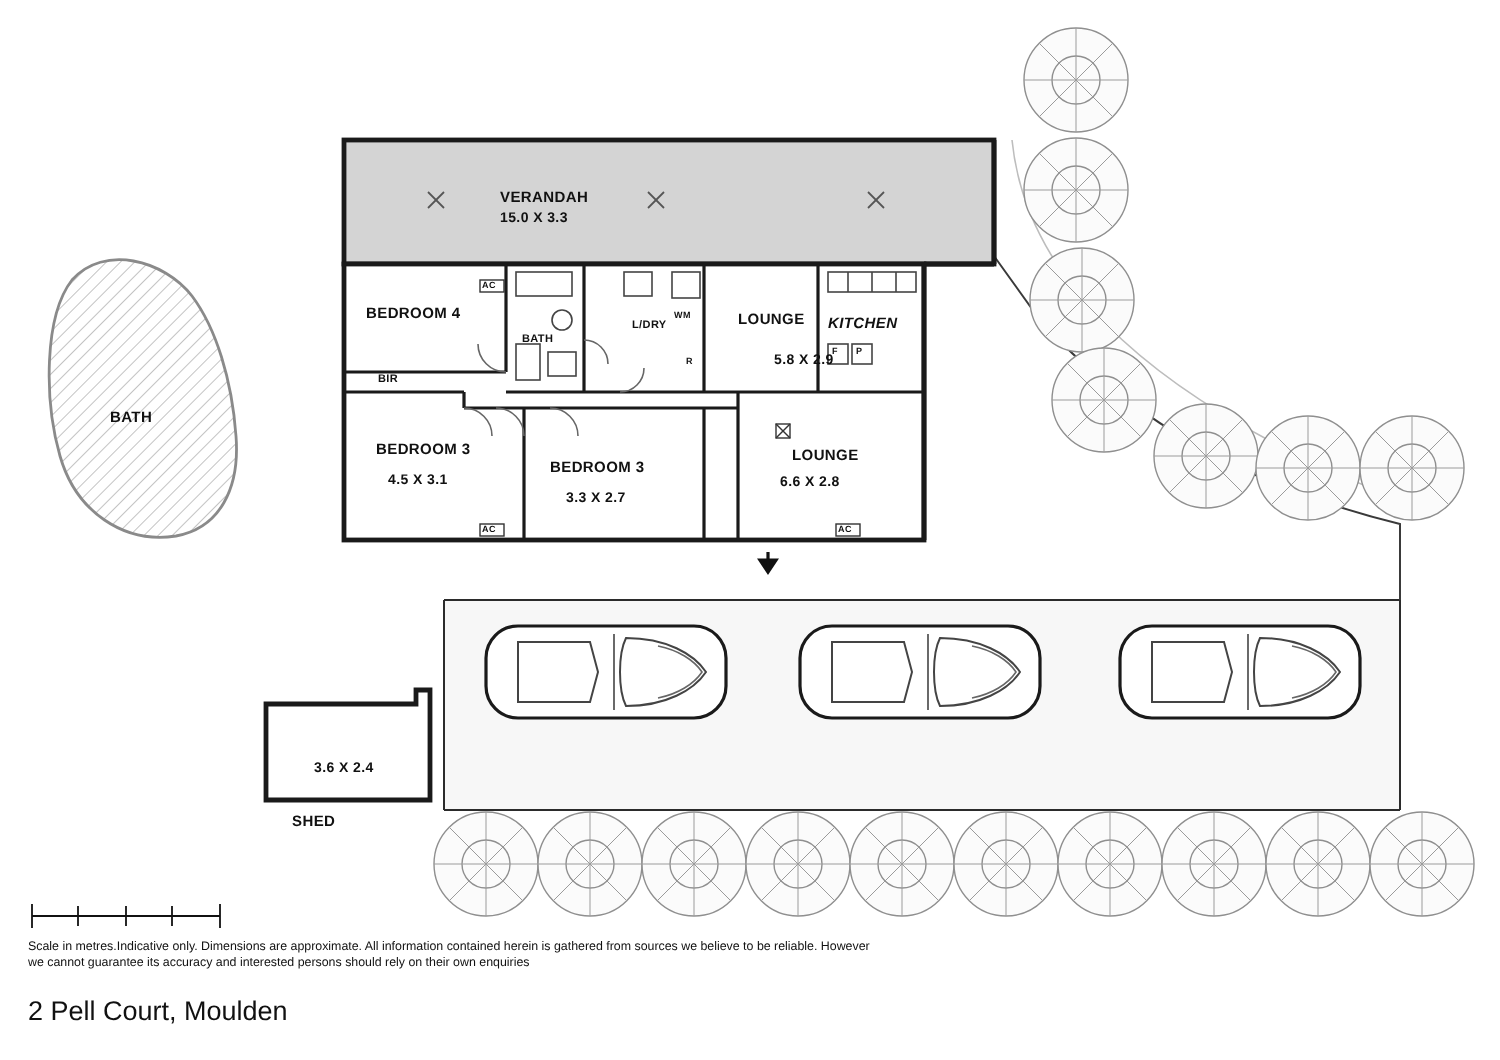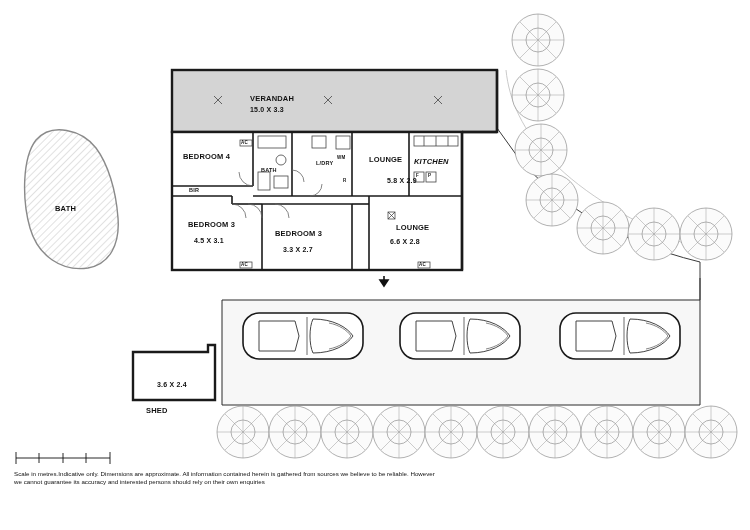--- a/index.html
+++ b/index.html
@@ -415,14 +415,15 @@
 
   <div class="lbl micro" style="left:241px; top:140px;">AC</div>
   <div class="lbl micro" style="left:241px; top:262px;">AC</div>
   <div class="lbl micro" style="left:419px; top:262px;">AC</div>
   <div class="lbl micro" style="left:337px; top:155px;">WM</div>
   <div class="lbl micro" style="left:416px; top:173px;">F</div>
   <div class="lbl micro" style="left:428px; top:173px;">P</div>
   <div class="lbl micro" style="left:343px; top:178px;">R</div>
 
   <div class="footer-note">Scale in metres.Indicative only. Dimensions are approximate. All information contained herein is gathered from sources we believe to be reliable. However we cannot guarantee its accuracy and interested persons should rely on their own enquiries</div>
+  <div class="address">2 Pell Court, Moulden</div>
 
 </div>
 
 </body></html>

